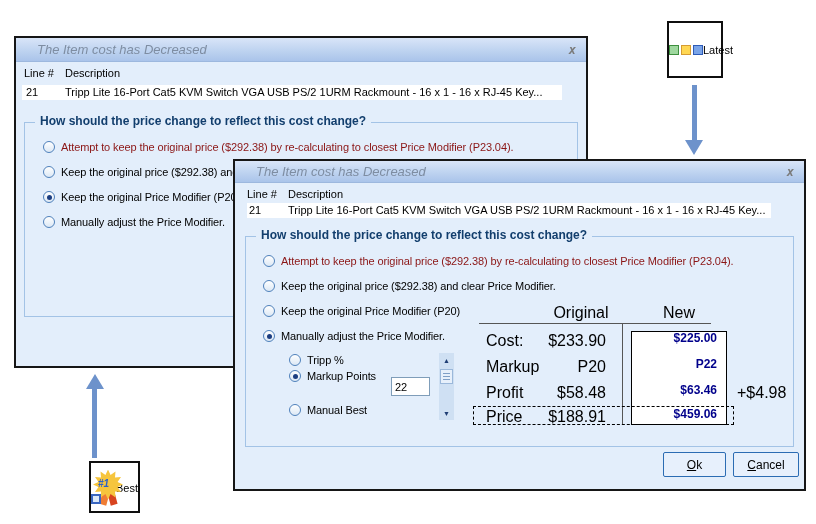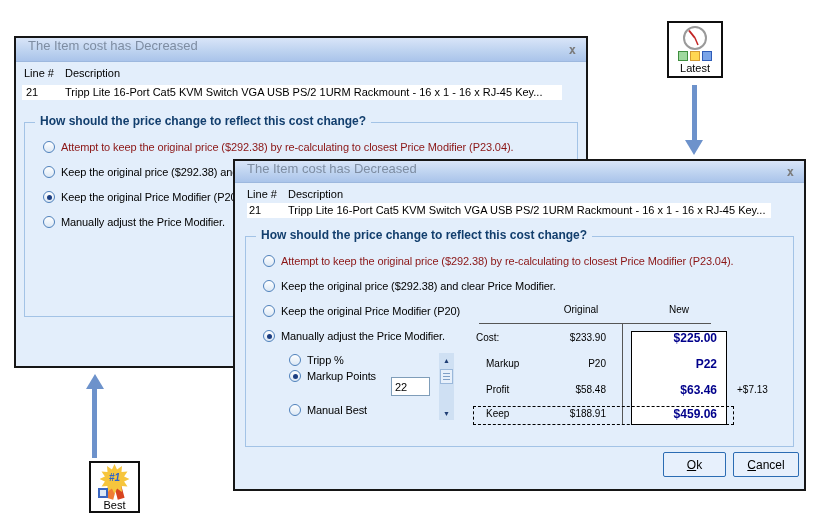--- a/index.html
+++ b/index.html
@@ -2,44 +2,44 @@
 <html><head>
 <meta charset="utf-8">
 <style>
   * { margin:0; padding:0; box-sizing:border-box; }
   html,body { width:816px; height:524px; background:#fff; font-family:"Liberation Sans",sans-serif; }
   .stage { position:relative; width:816px; height:524px; background:#fff; overflow:hidden; }
   .abs { position:absolute; }
 
   
   .dialog { background:#e3eefb; border:2px solid #161616; }
-  .tbar { position:absolute; left:0; top:0; right:0; display:flex; 
-          padding-left:12px; color:#7e8da2; font-size:13px;
+  .tbar { position:absolute; left:0; top:0; right:0; display:flex; align-items:center;
+          padding-left:21px; color:#7e8da2; font-size:13px;
           background:linear-gradient(180deg,#d9e5f8 0%,#bed3f0 55%,#aac4ea 100%);
-          border-bottom:1px solid #9db8de; }
+          border-bottom:1px solid #9db8de;font-style:italic; }
   .close { position:absolute; right:10px; top:50%; transform:translateY(-50%);
            color:#7b7b7b; font-weight:bold; font-size:12px; line-height:1;
            font-family:"DejaVu Sans Mono",monospace; }
   .colhdr { font-size:11px; color:#000; white-space:nowrap;text-align:right; }
   .listrow { background:#fff; font-size:11px; display:block; }
   .listrow span { position:absolute; top:1px; white-space:nowrap; }
 
   .gb { border:1px solid #a3c3e6; }
   .gb-legend { position:absolute; top:-9px; left:10px; background:#e3eefb; padding:0 5px;
                font-size:12px; font-weight:bold; color:#123e6d; white-space:nowrap; }
 
   .opt { position:absolute; display:flex; align-items:center; gap:6px; height:14px;
          font-size:11px; color:#000; white-space:nowrap; letter-spacing:-0.1px; }
   .opt.red { color:#8b1515; }
   .radio { width:12px; height:12px; border:1px solid #4f81bb; border-radius:50%;
            background:linear-gradient(#ffffff,#dce8f5); position:relative; flex:0 0 12px; }
   .radio.sel::after { content:""; position:absolute; left:3px; top:3px; width:5px; height:5px;
                       background:#1c3e81; border-radius:50%; }
 
-  .cell { position:absolute; font-size:10px; color:#000; white-space:nowrap; }
+  .cell { position:absolute; font-size:16px; color:#000; white-space:nowrap; }
   .r { text-align:right; } .c { text-align:center; } .b { font-weight:normal; }
   .newval { color:#00008b; font-weight:bold; font-size:12px; }
 
   .num-input { position:absolute; border:1px solid #7f9db9; background:#fff; font-size:11px;
                padding:1px 3px; font-family:inherit; }
 
   .spinner { background:#cfe0f3; }
   .spin-btn { position:absolute; left:0; right:0; height:14px; color:#1e3d74; font-size:7px;
               display:flex; align-items:center; justify-content:center; cursor:default; }
   .spin-up { top:0; } .spin-down { bottom:0; }
@@ -48,21 +48,21 @@
                 display:flex; align-items:center; justify-content:center; }
   .spin-thumb i { display:block; width:7px; height:0; border-top:1px solid #7f9fc6;
                   box-shadow:0 3px 0 #7f9fc6, 0 -3px 0 #7f9fc6; }
 
   .btn { position:absolute; background:#e7f0fc; border:1px solid #2b6cb3; border-radius:2px;
          font-size:12px; color:#000; display:flex; align-items:center; justify-content:center;
          font-family:inherit; }
   .btn .key { text-decoration:underline; }
 
   
-  .icon-box { background:#fff; border:2px solid #0f0f0f; display:flex; flex-direction:column;
+  .icon-box { background:#fff; border:2px solid #0f0f0f; display:flex; 
               align-items:center; }
   .icon-label { font-size:11px; color:#000; margin-top:1px; }
   .sq-row { display:flex; gap:2px; }
   .sq { width:10px; height:10px; display:block; }
   .sq.g { background:#9fd89f; border:1px solid #3f8f3f; }
   .sq.y { background:#ffd752; border:1px solid #d59b32; }
   .sq.b2 { background:#7aa4e8; border:1px solid #2e5cb8; }
 
   .star-wrap { position:relative; width:34px; height:36px; margin-top:1px; }
   .star { position:absolute; left:2px; top:0; width:30px; height:30px; background:#f6c53d;
@@ -179,35 +179,35 @@
         <div class="spin-btn spin-down">▼</div>
       </div>
 
       <div class="cell c" style="left:305px;top:67px;width:60px">Original</div>
       <div class="cell c b" style="left:403px;top:67px;width:60px">New</div>
       <div class="abs" style="left:233px;top:86px;width:232px;height:1px;background:#555"></div>
       <div class="abs" style="left:376px;top:86px;width:1px;height:101px;background:#555"></div>
 
       <div class="abs" style="left:385px;top:94px;width:96px;height:94px;background:#fff;border:1px solid #000;z-index:2"></div>
 
-      <div class="cell" style="left:230px;top:95px;width:70px">Cost:</div>
+      <div class="cell" style="left:240px;top:95px;width:70px">Cost:</div>
       <div class="cell r" style="left:260px;top:95px;width:100px">$233.90</div>
       <div class="cell r newval" style="left:391px;top:94px;width:80px;z-index:4">$225.00</div>
 
       <div class="cell" style="left:240px;top:121px;width:70px">Markup</div>
       <div class="cell r" style="left:260px;top:121px;width:100px">P20</div>
       <div class="cell r newval" style="left:391px;top:120px;width:80px;z-index:4">P22</div>
 
       <div class="cell" style="left:240px;top:147px;width:70px">Profit</div>
       <div class="cell r" style="left:260px;top:147px;width:100px">$58.48</div>
       <div class="cell r newval" style="left:391px;top:146px;width:80px;z-index:4">$63.46</div>
-      <div class="cell" style="left:491px;top:147px">+$7.13</div>
+      <div class="cell" style="left:491px;top:147px">+$4.98</div>
 
       <div class="abs" style="left:227px;top:169px;width:261px;height:19px;border:1px dashed #000;z-index:3"></div>
-      <div class="cell b" style="left:240px;top:171px;width:70px;z-index:4">Keep</div>
+      <div class="cell b" style="left:240px;top:171px;width:70px;z-index:4">Price</div>
       <div class="cell r" style="left:260px;top:171px;width:100px;z-index:4">$188.91</div>
       <div class="cell r newval" style="left:391px;top:170px;width:80px;z-index:4">$459.06</div>
     </div>
 
     <button class="btn" style="left:428px;top:291px;width:63px;height:25px">
       <span class="key">O</span>
         <span>k</span>
     </button>
     <button class="btn" style="left:498px;top:291px;width:66px;height:25px">
       <span class="key">C</span>

